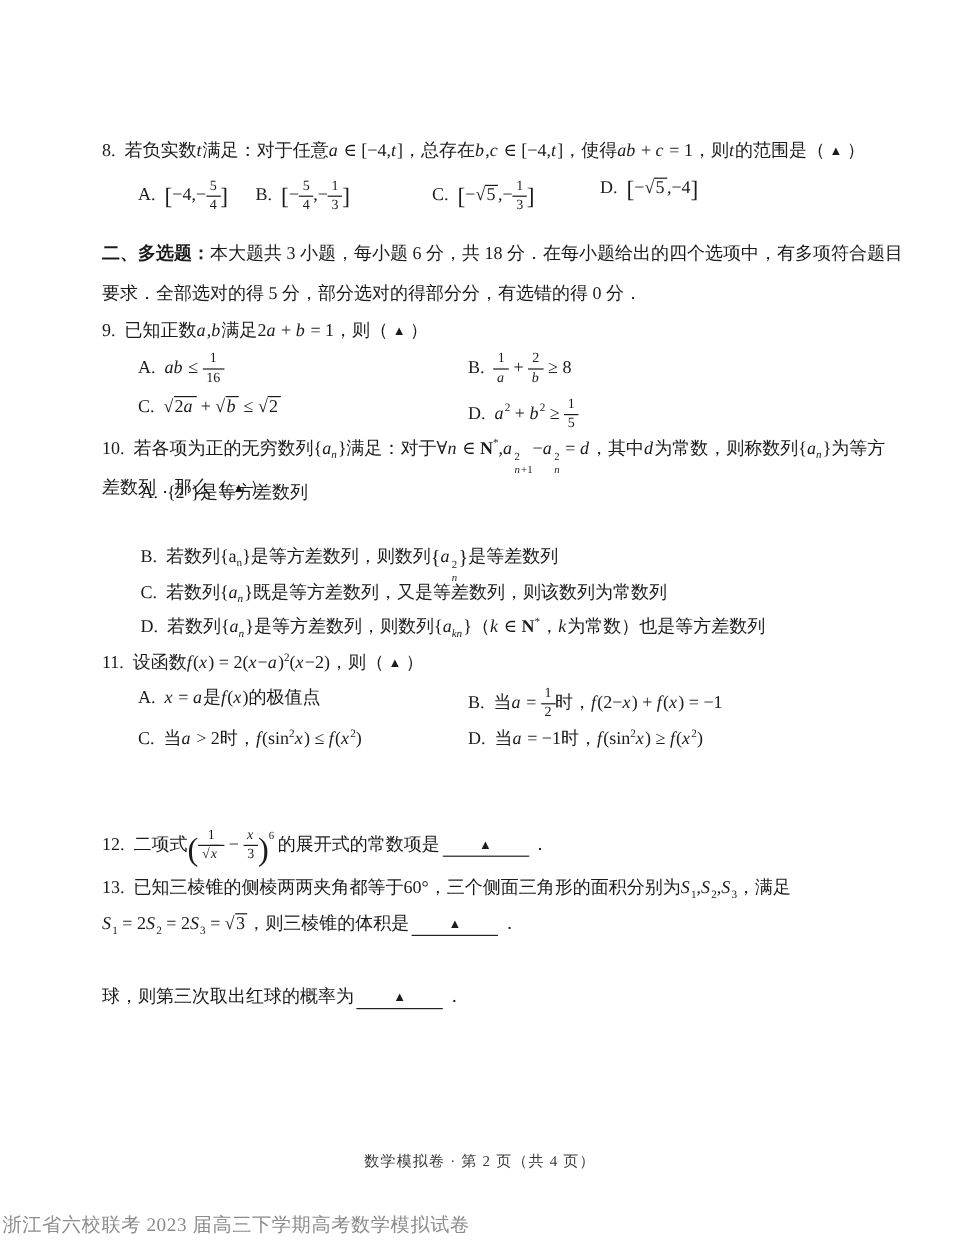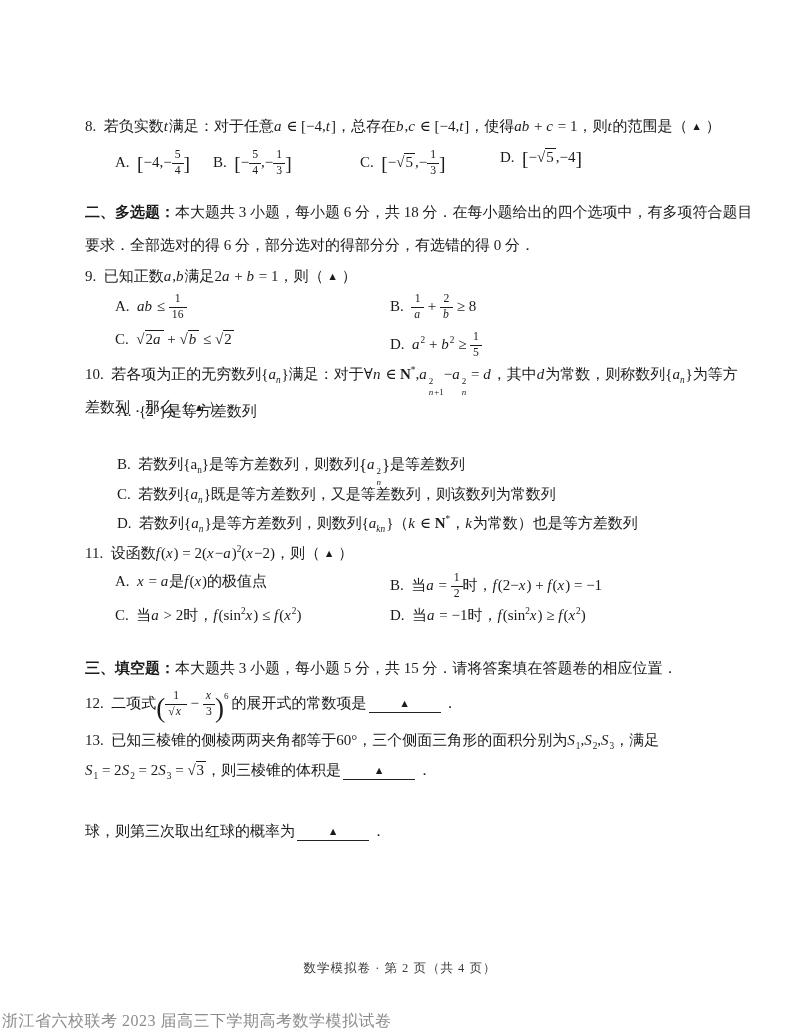--- a/index.html
+++ b/index.html
@@ -45,21 +45,21 @@
 
     <div class="line" style="top:116px">8. 若负实数<i>t</i>满足：对于任意<i>a</i> ∈ [−4,<i>t</i>]，总存在<i>b</i>,<i>c</i> ∈ [−4,<i>t</i>]，使得<i>ab</i> + <i>c</i> = 1，则<i>t</i>的范围是（ <span class="tri">▲</span> ）</div>
     <div class="optrow" style="top:149px">
       <span class="opt" style="left:30px">A. <span class="br">[</span>−4,−<span class="fr"><span class="n">5</span><span class="d">4</span></span><span class="br">]</span></span>
       <span class="opt" style="left:128px">B. <span class="br">[</span>−<span class="fr"><span class="n">5</span><span class="d">4</span></span>,−<span class="fr"><span class="n">1</span><span class="d">3</span></span><span class="br">]</span></span>
       <span class="opt" style="left:275px">C. <span class="br">[</span>−<span class="rt">√<span class="o">5</span></span>,−<span class="fr"><span class="n">1</span><span class="d">3</span></span><span class="br">]</span></span>
       <span class="opt" style="left:415px">D. <span class="br">[</span>−<span class="rt">√<span class="o">5</span></span>,−4<span class="br">]</span></span>
     </div>
 
     <div class="line" style="top:202px"><b>二、多选题：</b>本大题共 3 小题，每小题 6 分，共 18 分．在每小题给出的四个选项中，有多项符合题目</div>
-    <div class="line" style="top:235px">要求．全部选对的得 6 分，部分选对的得部分分，有选错的得 0 分．</div>
+    <div class="line" style="top:235px">要求．全部选对的得 5 分，部分选对的得部分分，有选错的得 0 分．</div>
 
     <div class="line" style="top:266px">9. 已知正数<i>a</i>,<i>b</i>满足2<i>a</i> + <i>b</i> = 1，则（ <span class="tri">▲</span> ）</div>
     <div class="optrow" style="top:293px">
       <span class="opt" style="left:30px">A. <i>ab</i> ≤ <span class="fr"><span class="n">1</span><span class="d">16</span></span></span>
       <span class="opt" style="left:305px">B. <span class="fr"><span class="n">1</span><span class="d"><i>a</i></span></span> + <span class="fr"><span class="n">2</span><span class="d"><i>b</i></span></span> ≥ 8</span>
     </div>
     <div class="optrow" style="top:331px">
       <span class="opt" style="left:30px">C. <span class="rt">√<span class="o">2<i>a</i></span></span> + <span class="rt">√<span class="o"><i>b</i></span></span> ≤ <span class="rt">√<span class="o">2</span></span></span>
       <span class="opt" style="left:305px">D. <i>a</i><sup>2</sup> + <i>b</i><sup>2</sup> ≥ <span class="fr"><span class="n">1</span><span class="d">5</span></span></span>
     </div>
@@ -83,21 +83,20 @@
     <div class="line" style="top:543px">11. 设函数<i>f</i>(<i>x</i>) = 2(<i>x</i>−<i>a</i>)<sup>2</sup>(<i>x</i>−2)，则（ <span class="tri">▲</span> ）</div>
     <div class="optrow" style="top:572px">
       <span class="opt" style="left:30px">A. <i>x</i> = <i>a</i>是<i>f</i>(<i>x</i>)的极值点</span>
       <span class="opt" style="left:305px">B. 当<i>a</i> = <span class="fr"><span class="n">1</span><span class="d">2</span></span>时，<i>f</i>(2−<i>x</i>) + <i>f</i>(<i>x</i>) = −1</span>
     </div>
     <div class="optrow" style="top:606px">
       <span class="opt" style="left:30px">C. 当<i>a</i> &gt; 2时，<i>f</i>(sin<sup>2</sup><i>x</i>) ≤ <i>f</i>(<i>x</i><sup>2</sup>)</span>
       <span class="opt" style="left:305px">D. 当<i>a</i> = −1时，<i>f</i>(sin<sup>2</sup><i>x</i>) ≥ <i>f</i>(<i>x</i><sup>2</sup>)</span>
     </div>
 
-    <div class="line" style="top:658px"><b>三、填空题：</b>本大题共 3 小题，每小题 5 分，共 15 分．请将答案填在答题卷的相应位置．</div>
 
     <div class="line" style="top:690px">12. 二项式<span class="bigp">(</span><span class="fr"><span class="n">1</span><span class="d"><span class="rt">√<span class="o"><i>x</i></span></span></span></span> − <span class="fr"><span class="n"><i>x</i></span><span class="d">3</span></span><span class="bigp">)</span><sup class="hexp">6</sup> 的展开式的常数项是<span class="blank"><span class="tri">▲</span></span>．</div>
 
     <div class="line" style="top:730px">13. 已知三棱锥的侧棱两两夹角都等于60°，三个侧面三角形的面积分别为<i>S</i><sub>1</sub>,<i>S</i><sub>2</sub>,<i>S</i><sub>3</sub>，满足</div>
     <div class="line" style="top:760px"><i>S</i><sub>1</sub> = 2<i>S</i><sub>2</sub> = 2<i>S</i><sub>3</sub> = <span class="rt">√<span class="o">3</span></span>，则三棱锥的体积是<span class="blank"><span class="tri">▲</span></span>．</div>
 
     <div class="line" style="top:821px">球，则第三次取出红球的概率为<span class="blank"><span class="tri">▲</span></span>．</div>
 
   </div>
 

